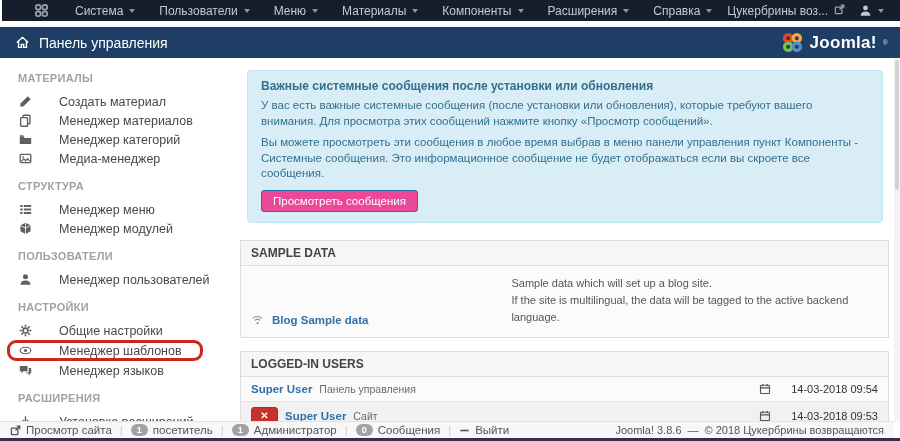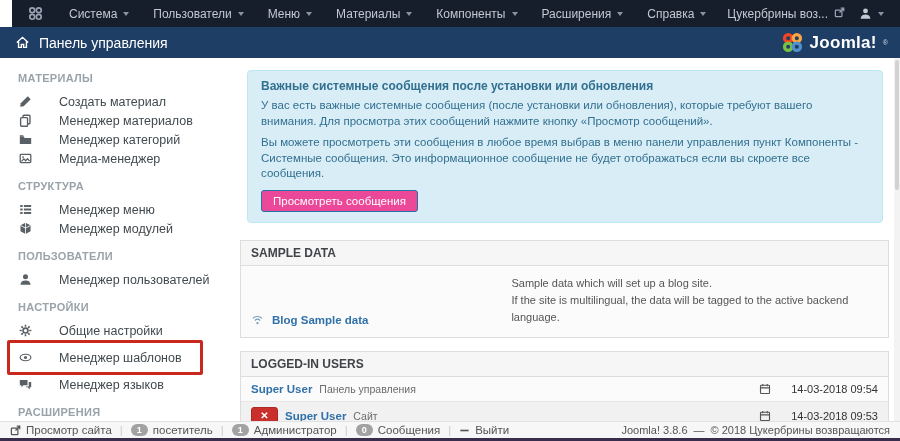--- a/index.html
+++ b/index.html
@@ -1,21 +1,21 @@
 <!DOCTYPE html>
 <html><head>
 <meta charset="utf-8">
 <style>
   * { margin:0; padding:0; box-sizing:border-box; }
   html,body { width:900px; height:441px; overflow:hidden; background:#fff;
     font-family:"Liberation Sans", sans-serif; position:relative; }
 
   
-  .topbar { position:absolute; top:0; left:12px; right:0; height:27px; background:#161d2b;
-    display:flex; align-items:center; color:#c3c9d2; font-size:12px; z-index:30; }
+  .topbar { position:absolute; top:0; left:2px; right:0; height:21px; background:#161d2b;
+    display:flex; align-items:center; color:#c3c9d2; font-size:12px; z-index:30;padding-left:16px; }
   .topbar .jglyph { margin:0 14px 0 16px; display:flex; align-items:center; }
   .menu-item { padding:0 12px; height:27px; display:flex; align-items:center; gap:6px; cursor:pointer; }
   .caret { width:0; height:0; border-left:3.5px solid transparent; border-right:3.5px solid transparent;
     border-top:4px solid #8b93a2; display:inline-block; }
   .topbar-right { margin-left:auto; display:flex; align-items:center; gap:14px; padding-right:16px; }
   .site-link { display:flex; gap:6px; cursor:pointer; }
   .user-menu { display:flex; align-items:center; gap:6px; cursor:pointer; }
 
   
   .header { position:absolute; top:27px; left:0; right:0; height:31px; background:#1e3e66;
@@ -26,22 +26,22 @@
   .logo-reg { font-size:7px; vertical-align:top; color:#cfd8e4; }
 
   
   .sidebar { position:absolute; top:58px; left:0; width:236px; bottom:20px; background:#fff;
     padding:2px 0 0 18px; overflow:hidden; }
   .side-section { margin-top:12px; }
   .side-title { font-size:11px; font-weight:bold; color:#9aa3a9; letter-spacing:.3px; margin-bottom:8px; }
   .side-item { display:flex; align-items:center; gap:26px; height:19px; font-size:12.5px;
     color:#41494e; cursor:pointer; }
   .side-item .ic { width:15px; display:flex; justify-content:center; }
-  .side-item.hl { border:3px solid #c9281c; border-radius:2px; margin-left:-11px; padding:0 6px 0 8px;
-    width:196px; height:35px; }
+  .side-item.hl { border:3px solid #c9281c; border-radius:9px; margin-left:-11px; padding:0 6px 0 8px;
+    width:196px; height:21px; }
 
   
   .content { position:absolute; left:240px; top:58px; right:11px; bottom:20px; overflow:hidden; }
 
   .alert-info { margin:12px 6px 17px 7px; background:#d9edf7; border:1px solid #bce8f1;
     border-radius:4px; color:#31708f; padding:8px 13px 10px; }
   .alert-info h3 { font-size:12px; margin-bottom:5px; }
   .alert-info p { font-size:11.5px; line-height:1.38; margin-bottom:5px; max-width:640px; }
   .btn-primary { display:inline-block; background:#ec4899; border:1px solid #2473a7; color:#fff;
     font-size:11.5px; padding:4px 11px; border-radius:3px; margin-top:3px; cursor:pointer;
@@ -61,21 +61,21 @@
     min-height:25px; }
   .liu-row.odd { background:#fbfbfb; }
   .liu-row.even { background:#f1f1f1; }
   .liu-left { display:flex; align-items:center; gap:7px; }
   .liu-date { margin-left:auto; display:flex; align-items:center; gap:20px; font-size:11px; color:#333; }
   .btn-x { width:27px; height:17px; background:#c9302c; border:1px solid #ac2925; border-radius:3px;
     color:#fff; font-size:10px; font-weight:bold; display:flex; align-items:center; justify-content:center;
     cursor:pointer; }
 
   
-  .statusbar { position:absolute; left:0; right:0; bottom:3px; height:17px; background:#f7f7f7;
+  .statusbar { position:absolute; left:0; right:6px; bottom:3px; height:17px; background:#f7f7f7;
     border-top:1px solid #e2e2e2; display:flex; align-items:center; font-size:11.5px; color:#555;
     padding:0 10px; z-index:31; }
   .sb-item { display:flex; align-items:center; gap:5px; cursor:pointer; }
   .sb-sep { color:#ccc; margin:0 8px; }
   .badge { min-width:17px; height:12px; border-radius:8px; background:#a2a2a2; color:#fff;
     font-size:9px; font-weight:bold; display:inline-flex; align-items:center; justify-content:center;
     padding:0 4px; }
   .sb-right { margin-left:auto; color:#555; font-size:11px; display:flex; gap:6px; align-items:center;justify-content:flex-end; }
   .bottom-strip { position:absolute; left:0; right:0; bottom:0; height:3px; background:#392d4e; z-index:32; }
 

